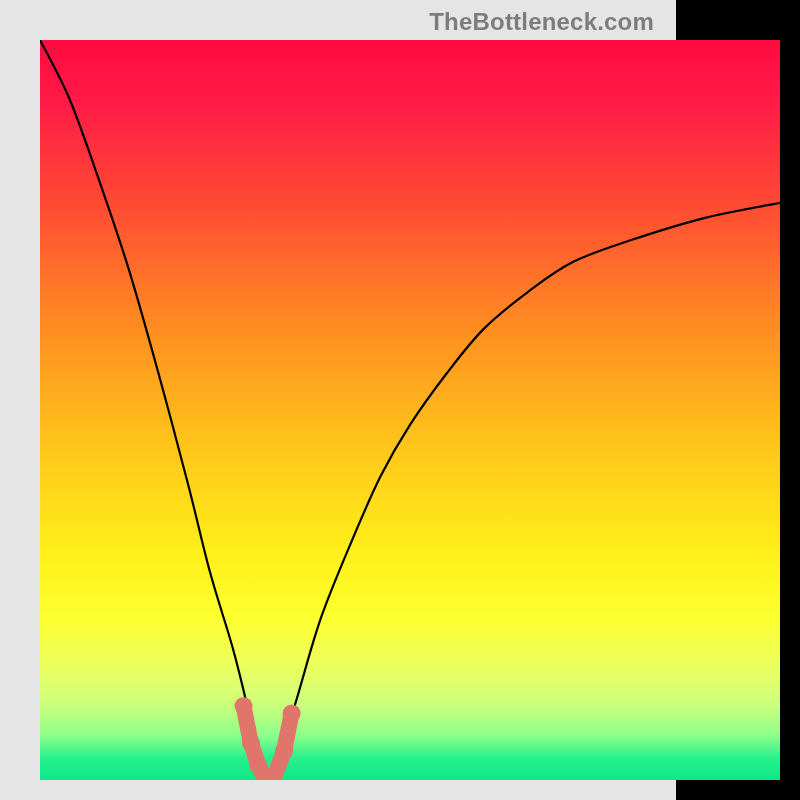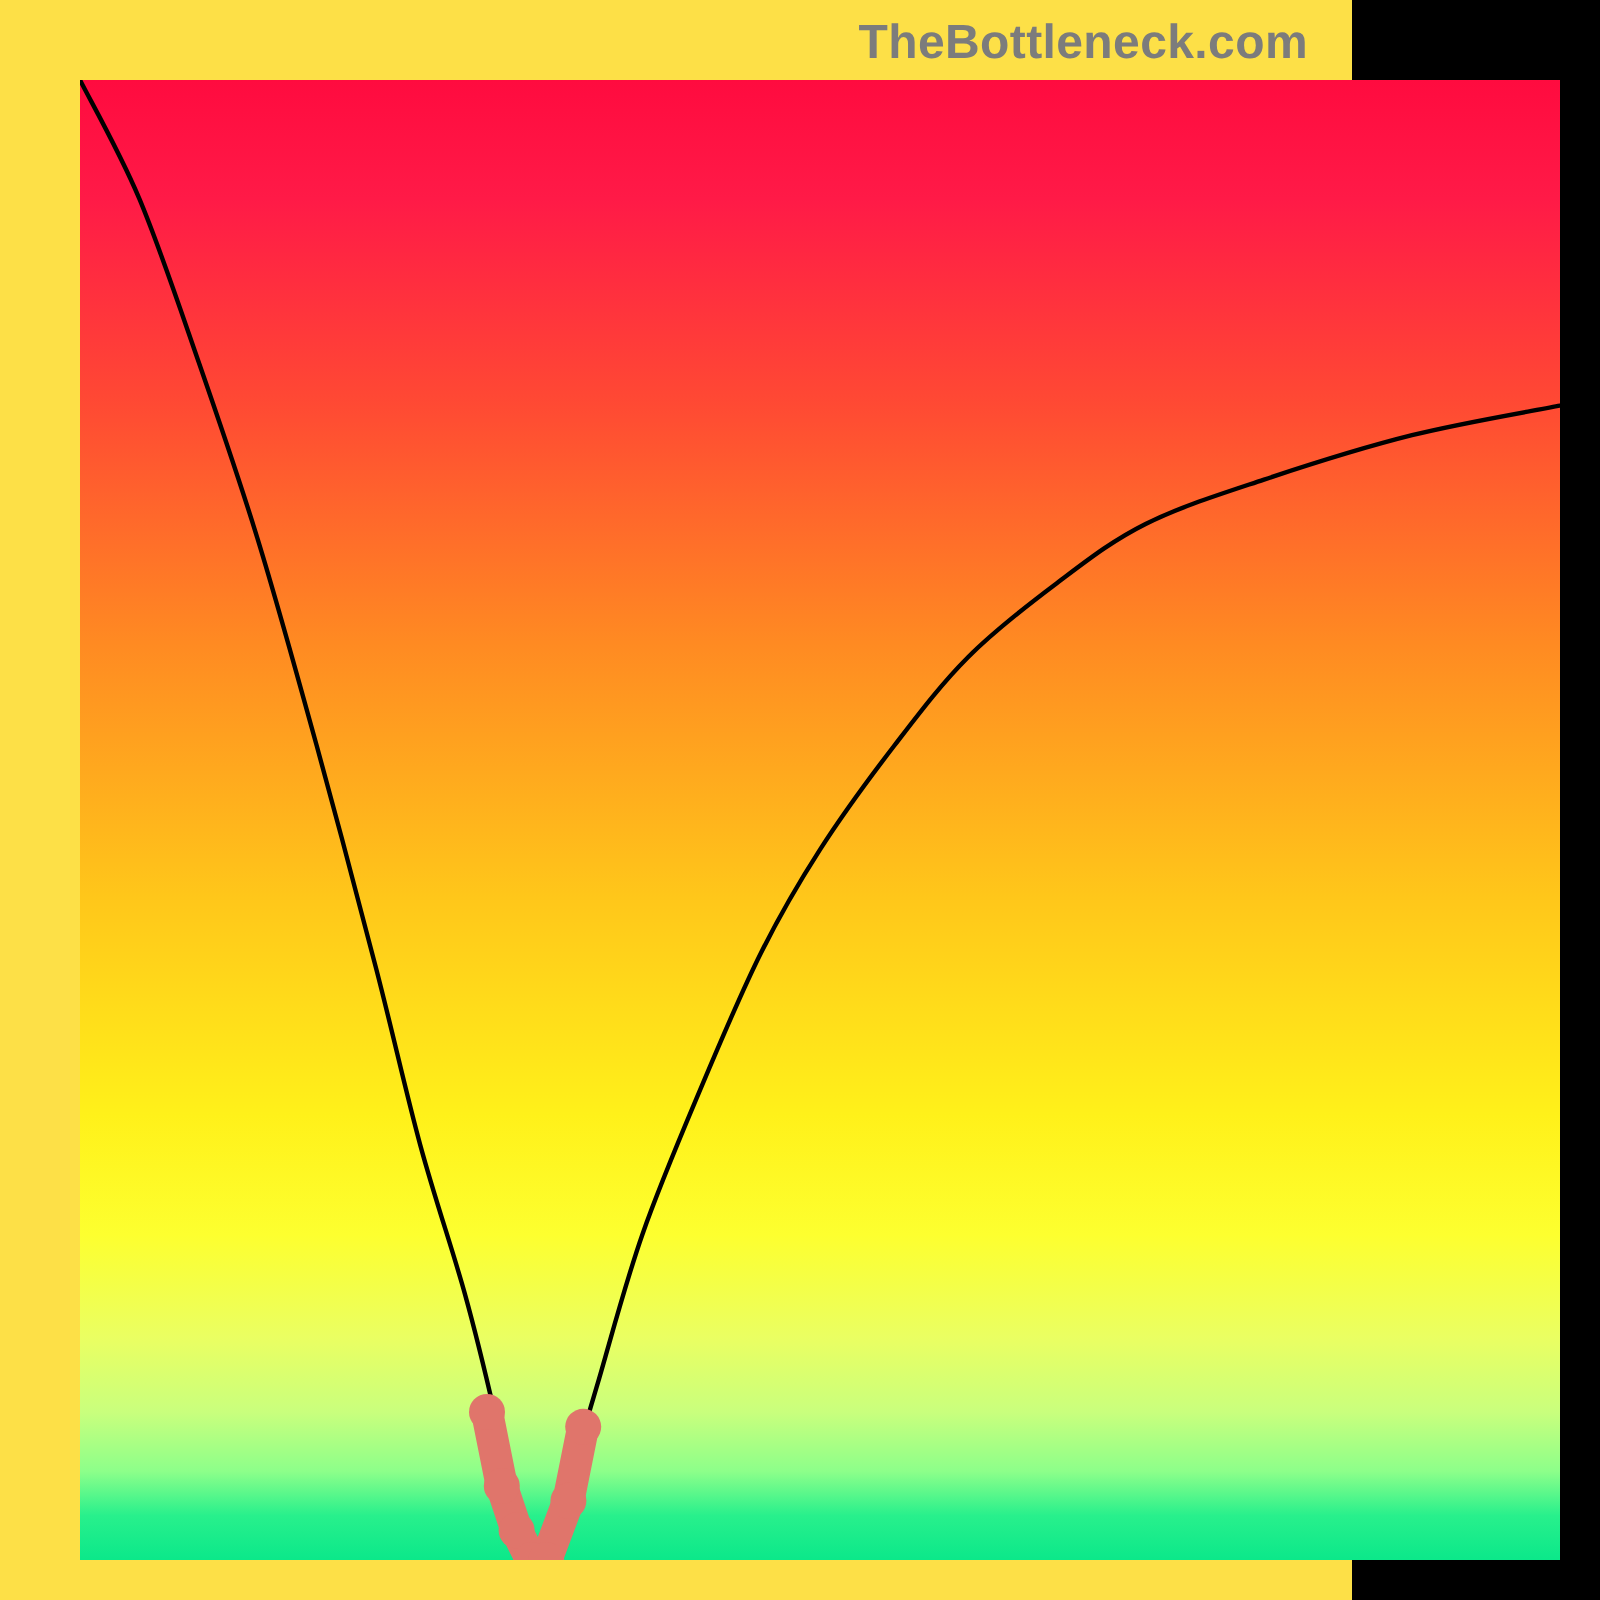--- a/index.html
+++ b/index.html
@@ -9,21 +9,21 @@
     height: 800px;
     background: #000;
     overflow: hidden;
   }
   .frame {
     position: absolute;
     left: 0;
     top: 0;
     width: 676px;
     height: 800px;
-    background: #fde047;
+    background: #e5e5e5;
   }
   .plot-area {
     position: absolute;
     left: 40px;
     top: 40px;
     width: 740px;
     height: 740px;
     overflow: hidden;
   }
   .watermark {

